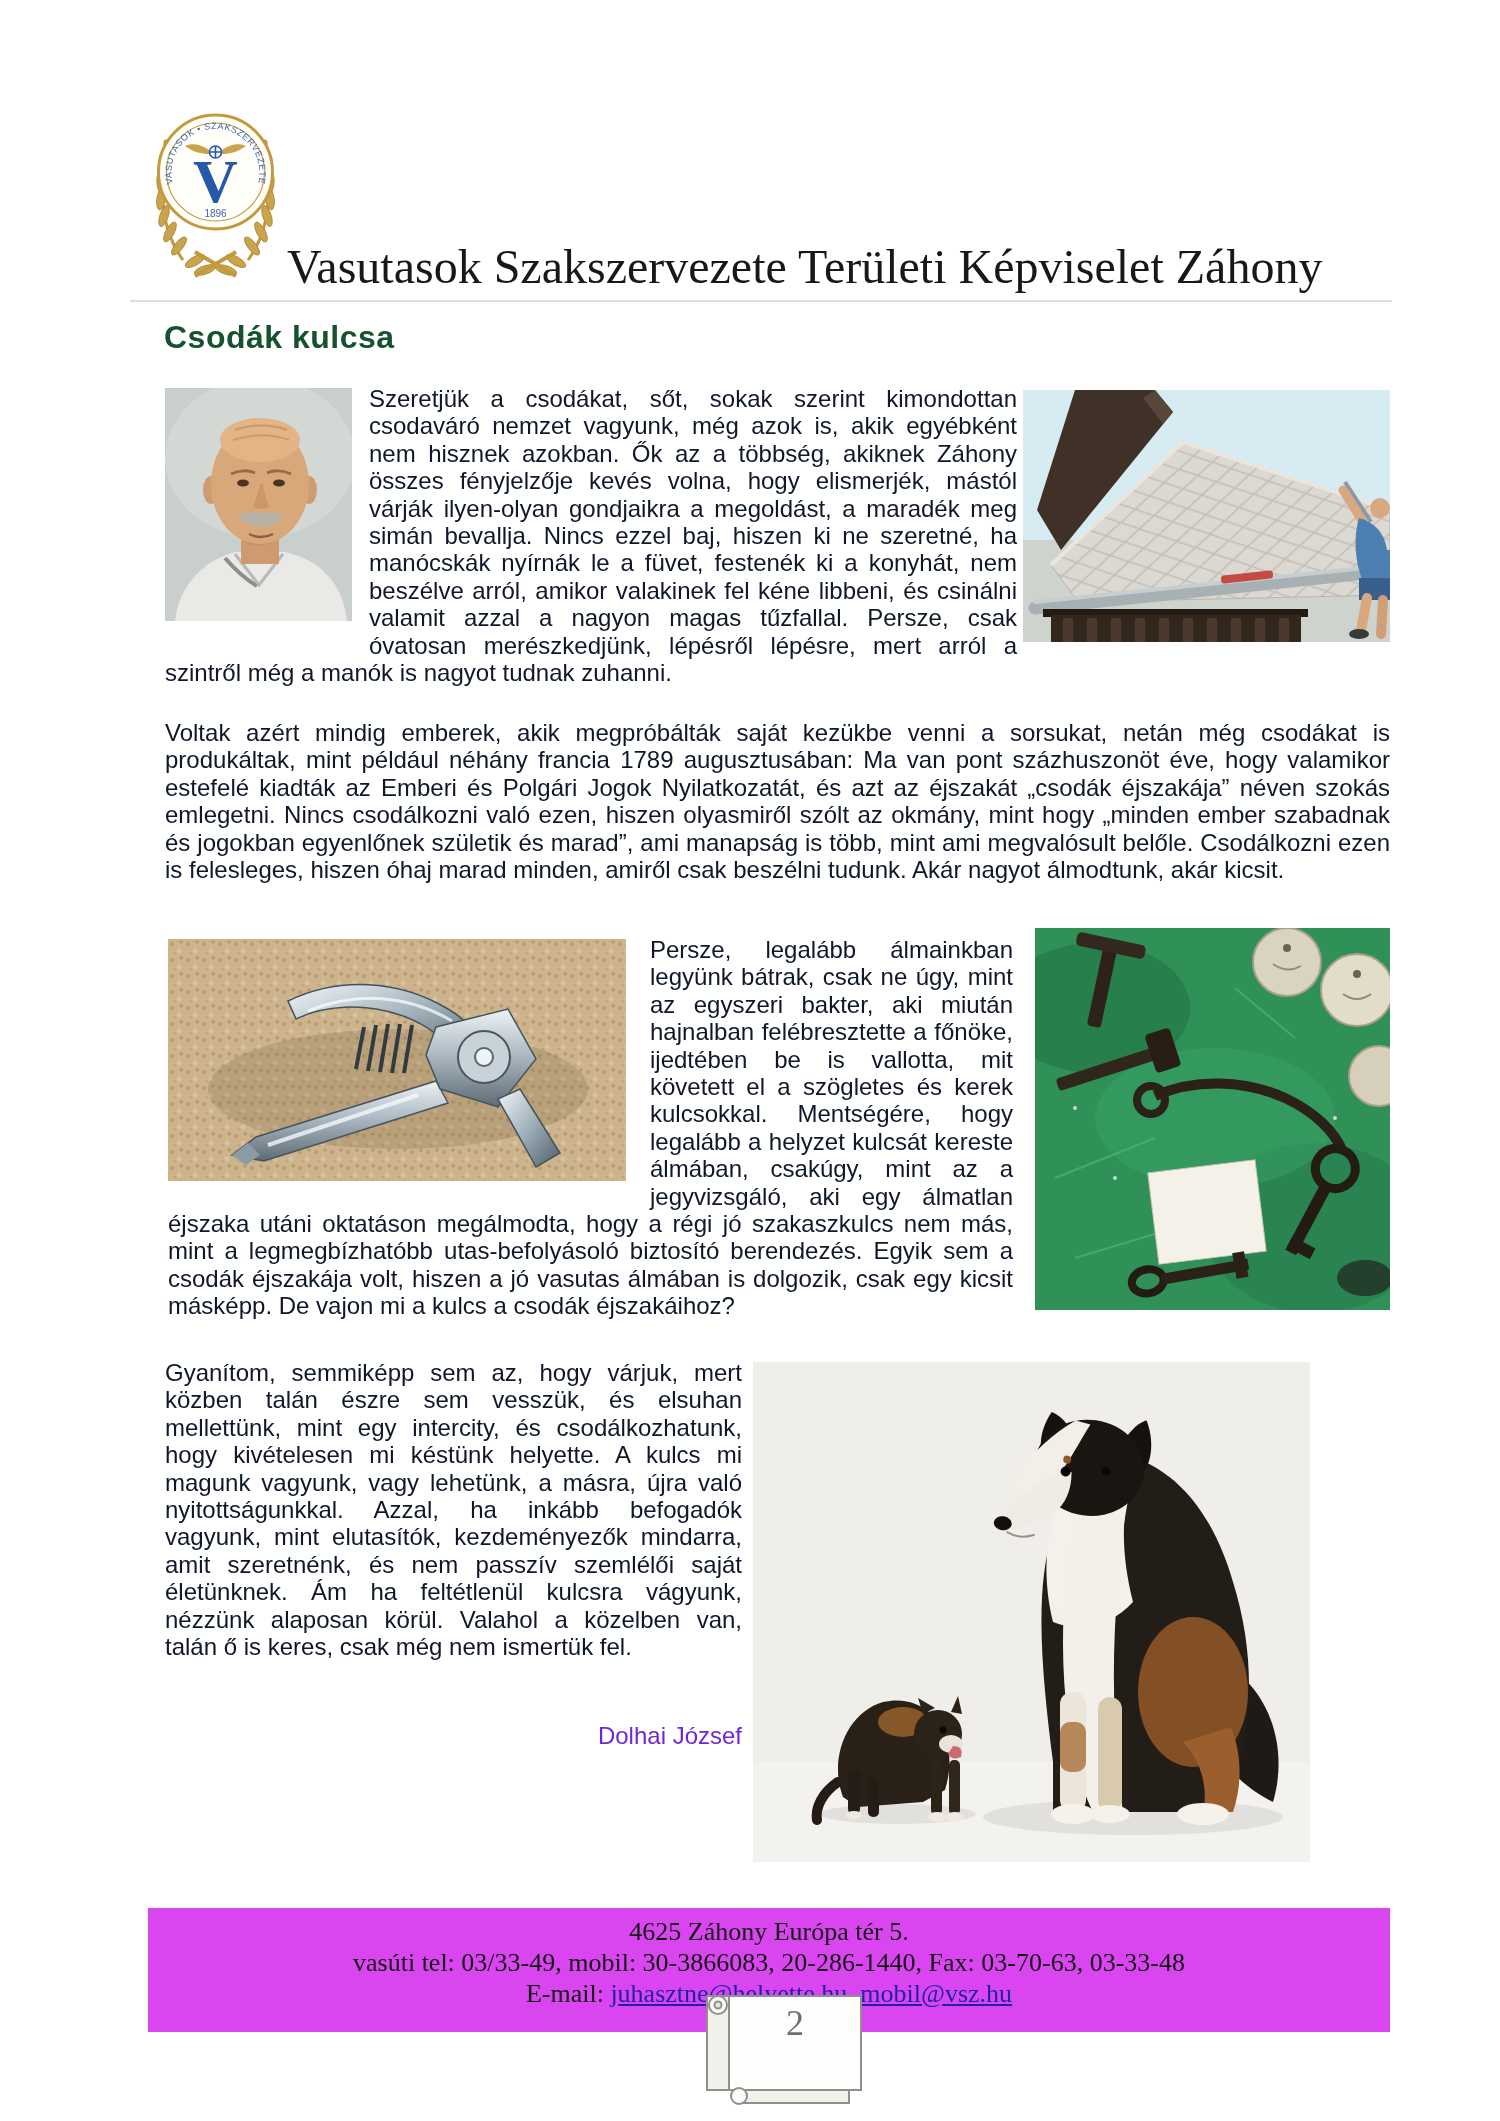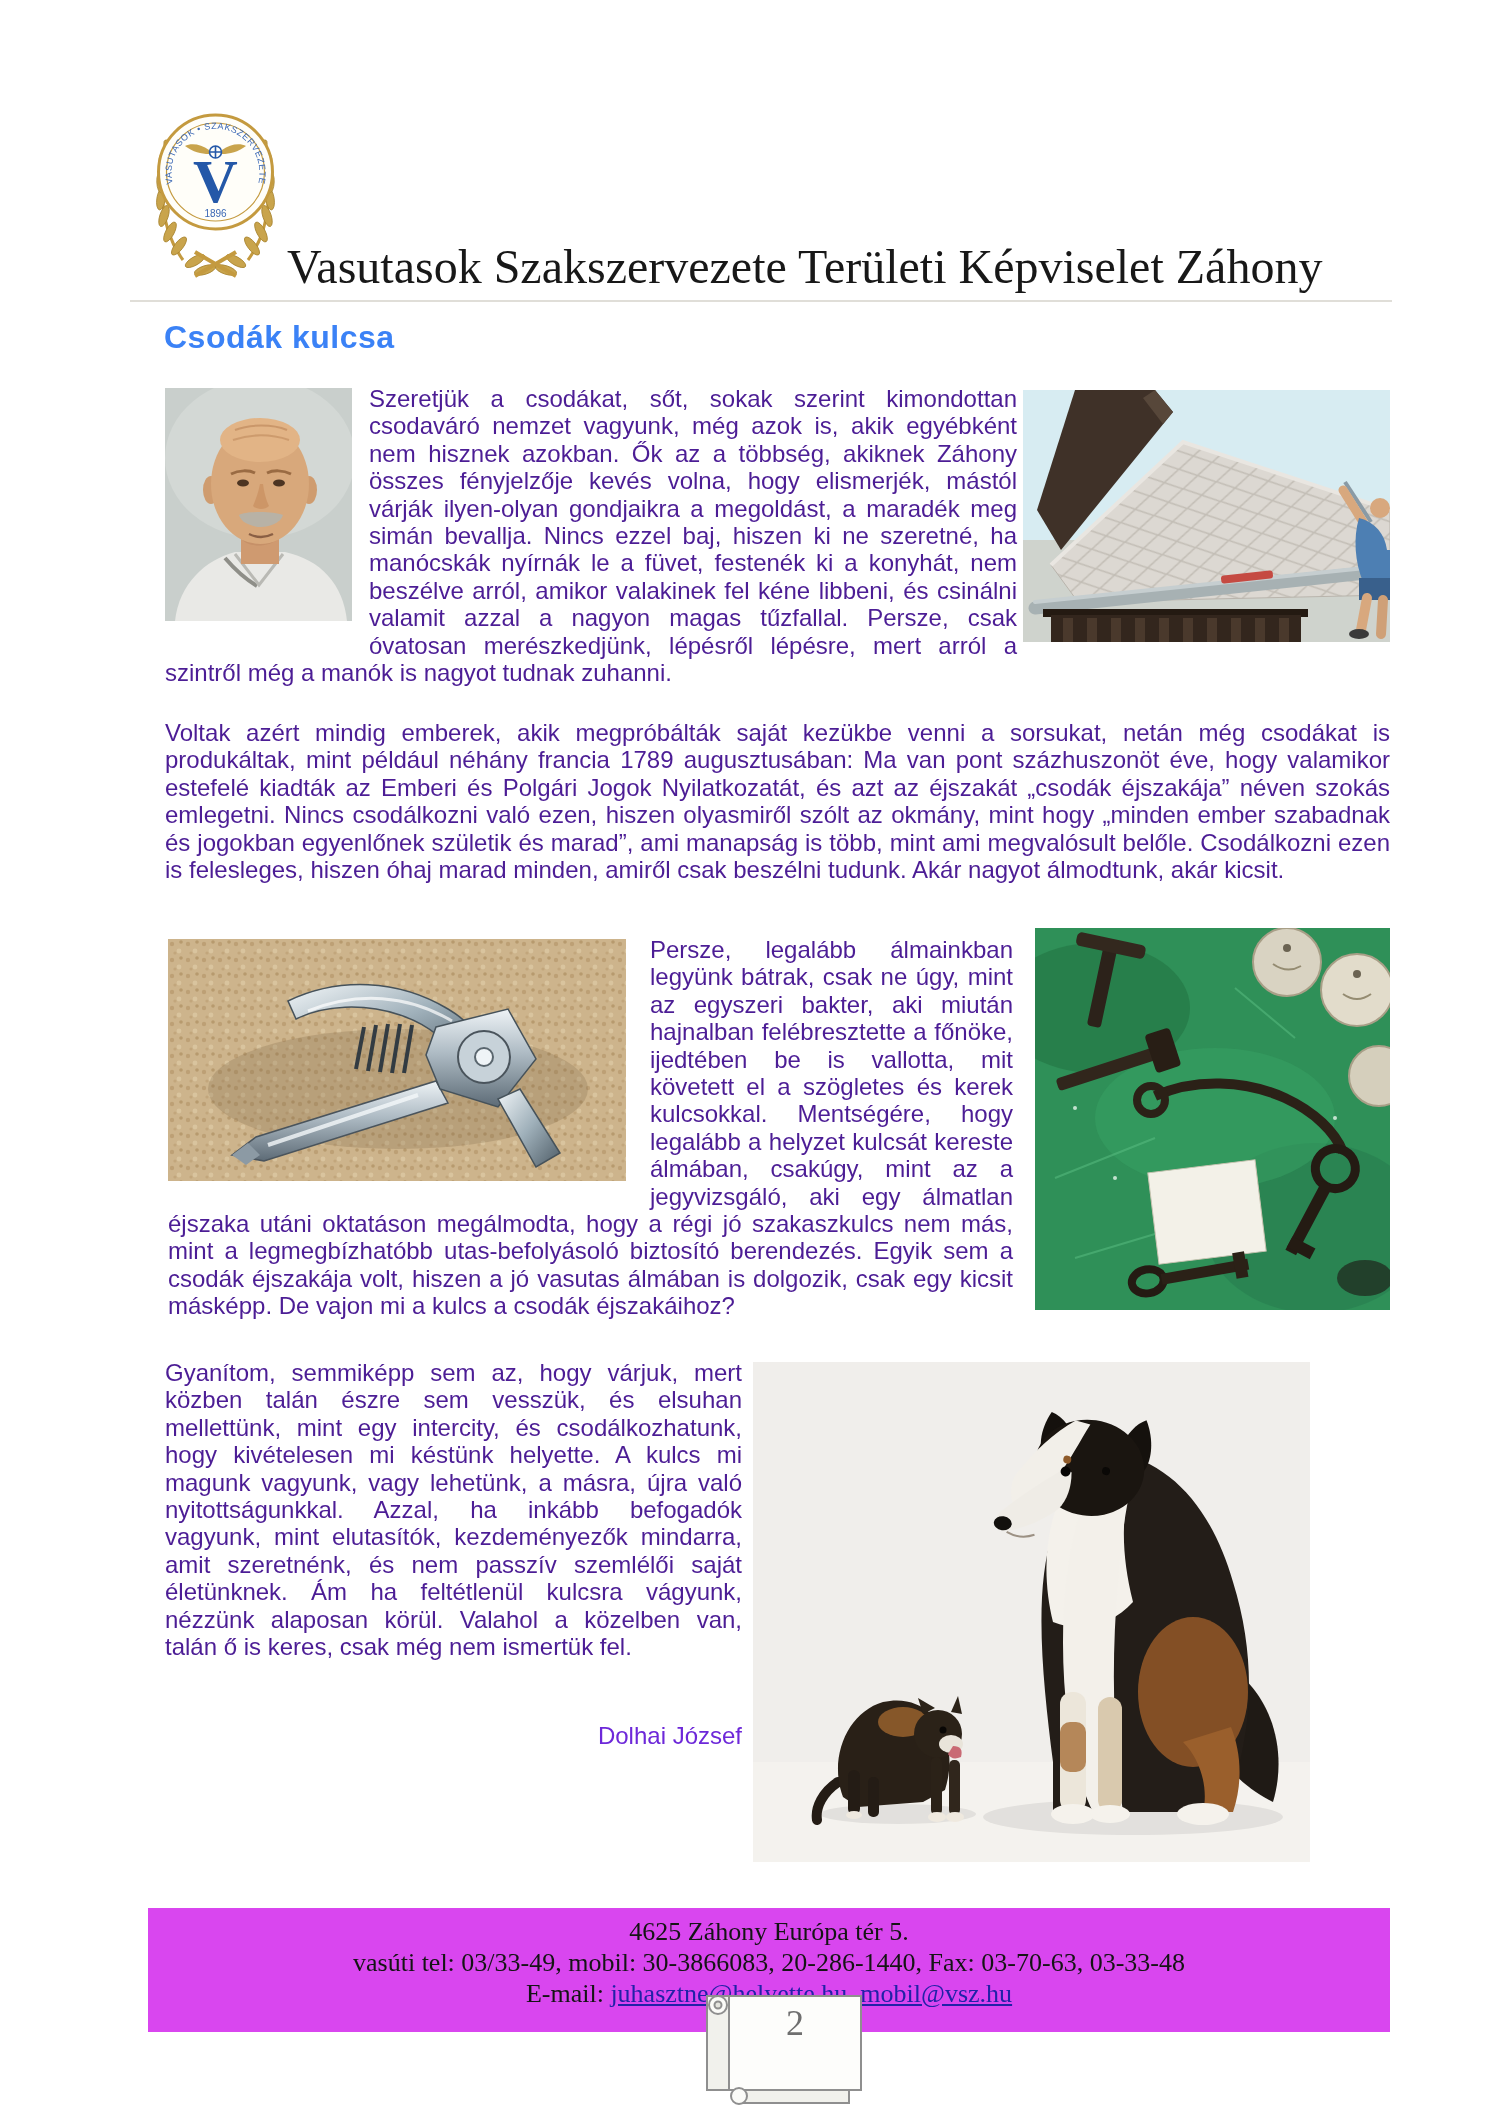--- a/index.html
+++ b/index.html
@@ -6,24 +6,24 @@
   .page{position:relative;width:1500px;height:2121px;background:#ffffff;overflow:hidden;
         font-family:"Liberation Sans",sans-serif;color:#1c1c1c;}
 
   .logo-box{position:absolute;left:143px;top:84px;width:145px;height:198px;}
   .logo-box svg{display:block;width:100%;height:100%;}
 
   .header-title{position:absolute;left:287px;top:243px;font-family:"Liberation Serif",serif;
                 font-size:48px;color:#181818;white-space:nowrap;line-height:1;}
   .header-rule{position:absolute;left:130px;top:300px;width:1262px;height:2px;background:#e0ded8;}
 
-  .heading{position:absolute;left:164px;top:319px;font-size:32px;font-weight:bold;color:#3b82f6;
+  .heading{position:absolute;left:164px;top:319px;font-size:32px;font-weight:bold;color:#14532d;
            letter-spacing:0.5px;}
 
-  .para{position:absolute;font-size:24px;line-height:27.4px;text-align:justify;color:#4c1d95;}
+  .para{position:absolute;font-size:24px;line-height:27.4px;text-align:justify;color:#0f172a;}
   .p1{left:165px;top:385px;width:852px;}
   .p1 .ph{float:left;width:187px;height:233px;margin:3px 17px 12px 0;}
   .p2{left:165px;top:719px;width:1225px;}
   .p3{left:168px;top:936px;width:845px;}
   .p3 .ph{float:left;width:458px;height:242px;margin:3px 24px 6px 0;}
   .p4{left:165px;top:1359px;width:577px;}
   .signature{position:absolute;left:165px;top:1722px;width:577px;text-align:right;
              font-size:24px;color:#6d28d9;}
 
   .ph svg,.photo svg{display:block;width:100%;height:100%;}

